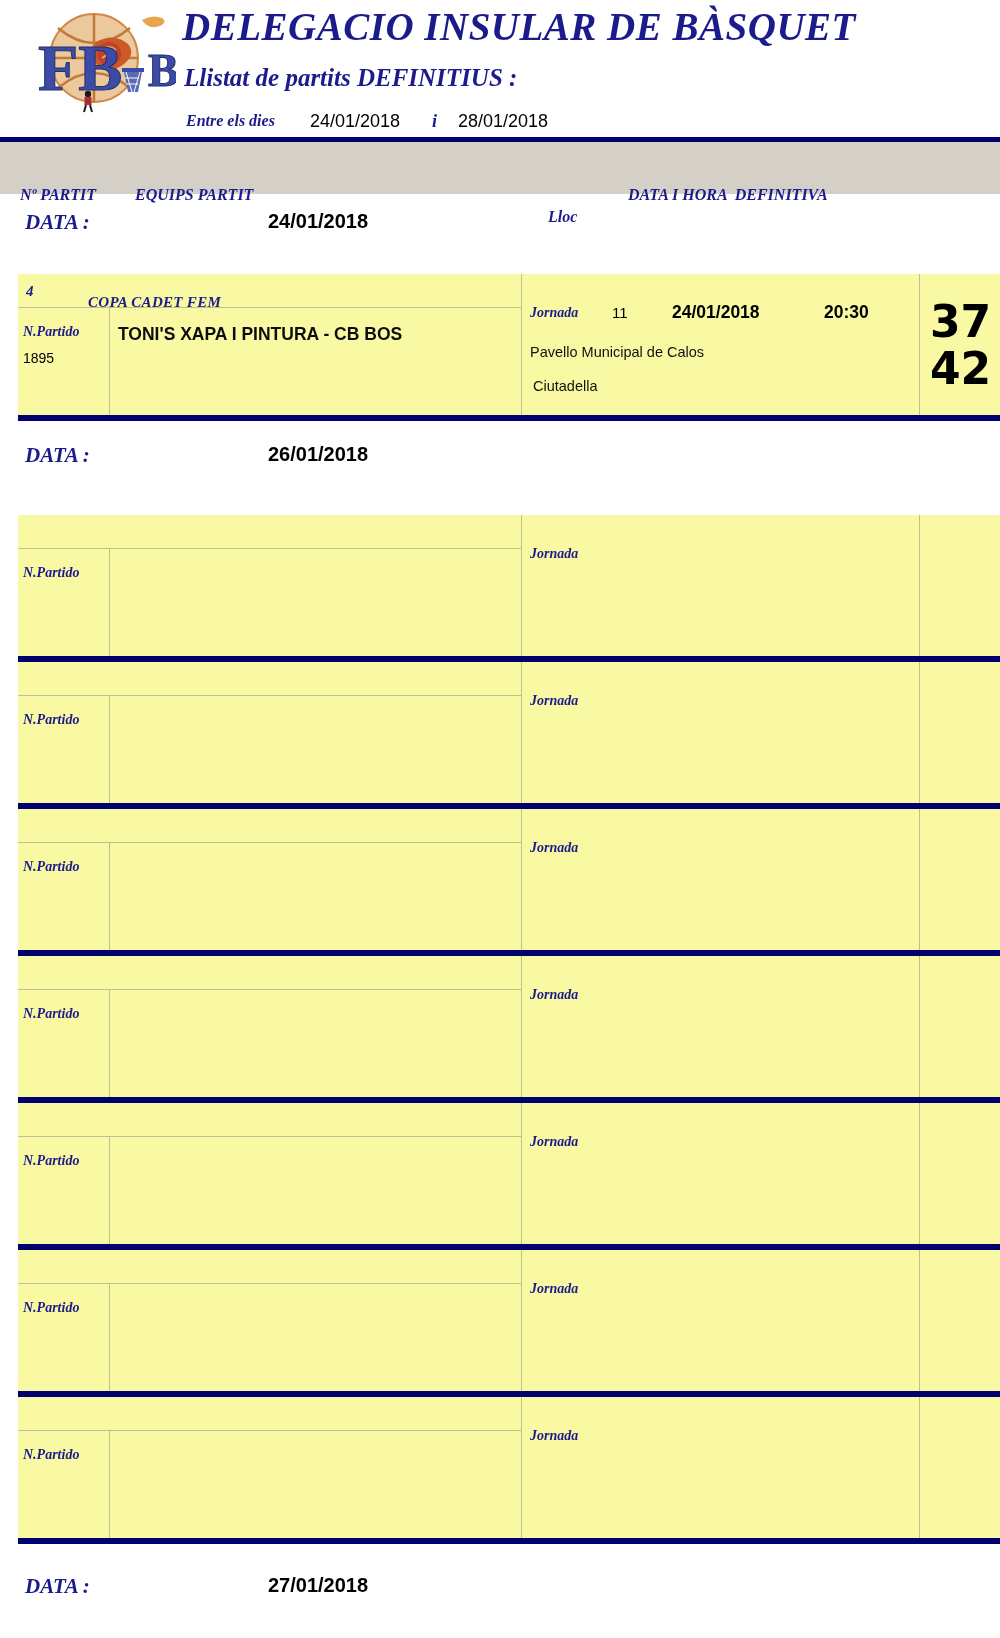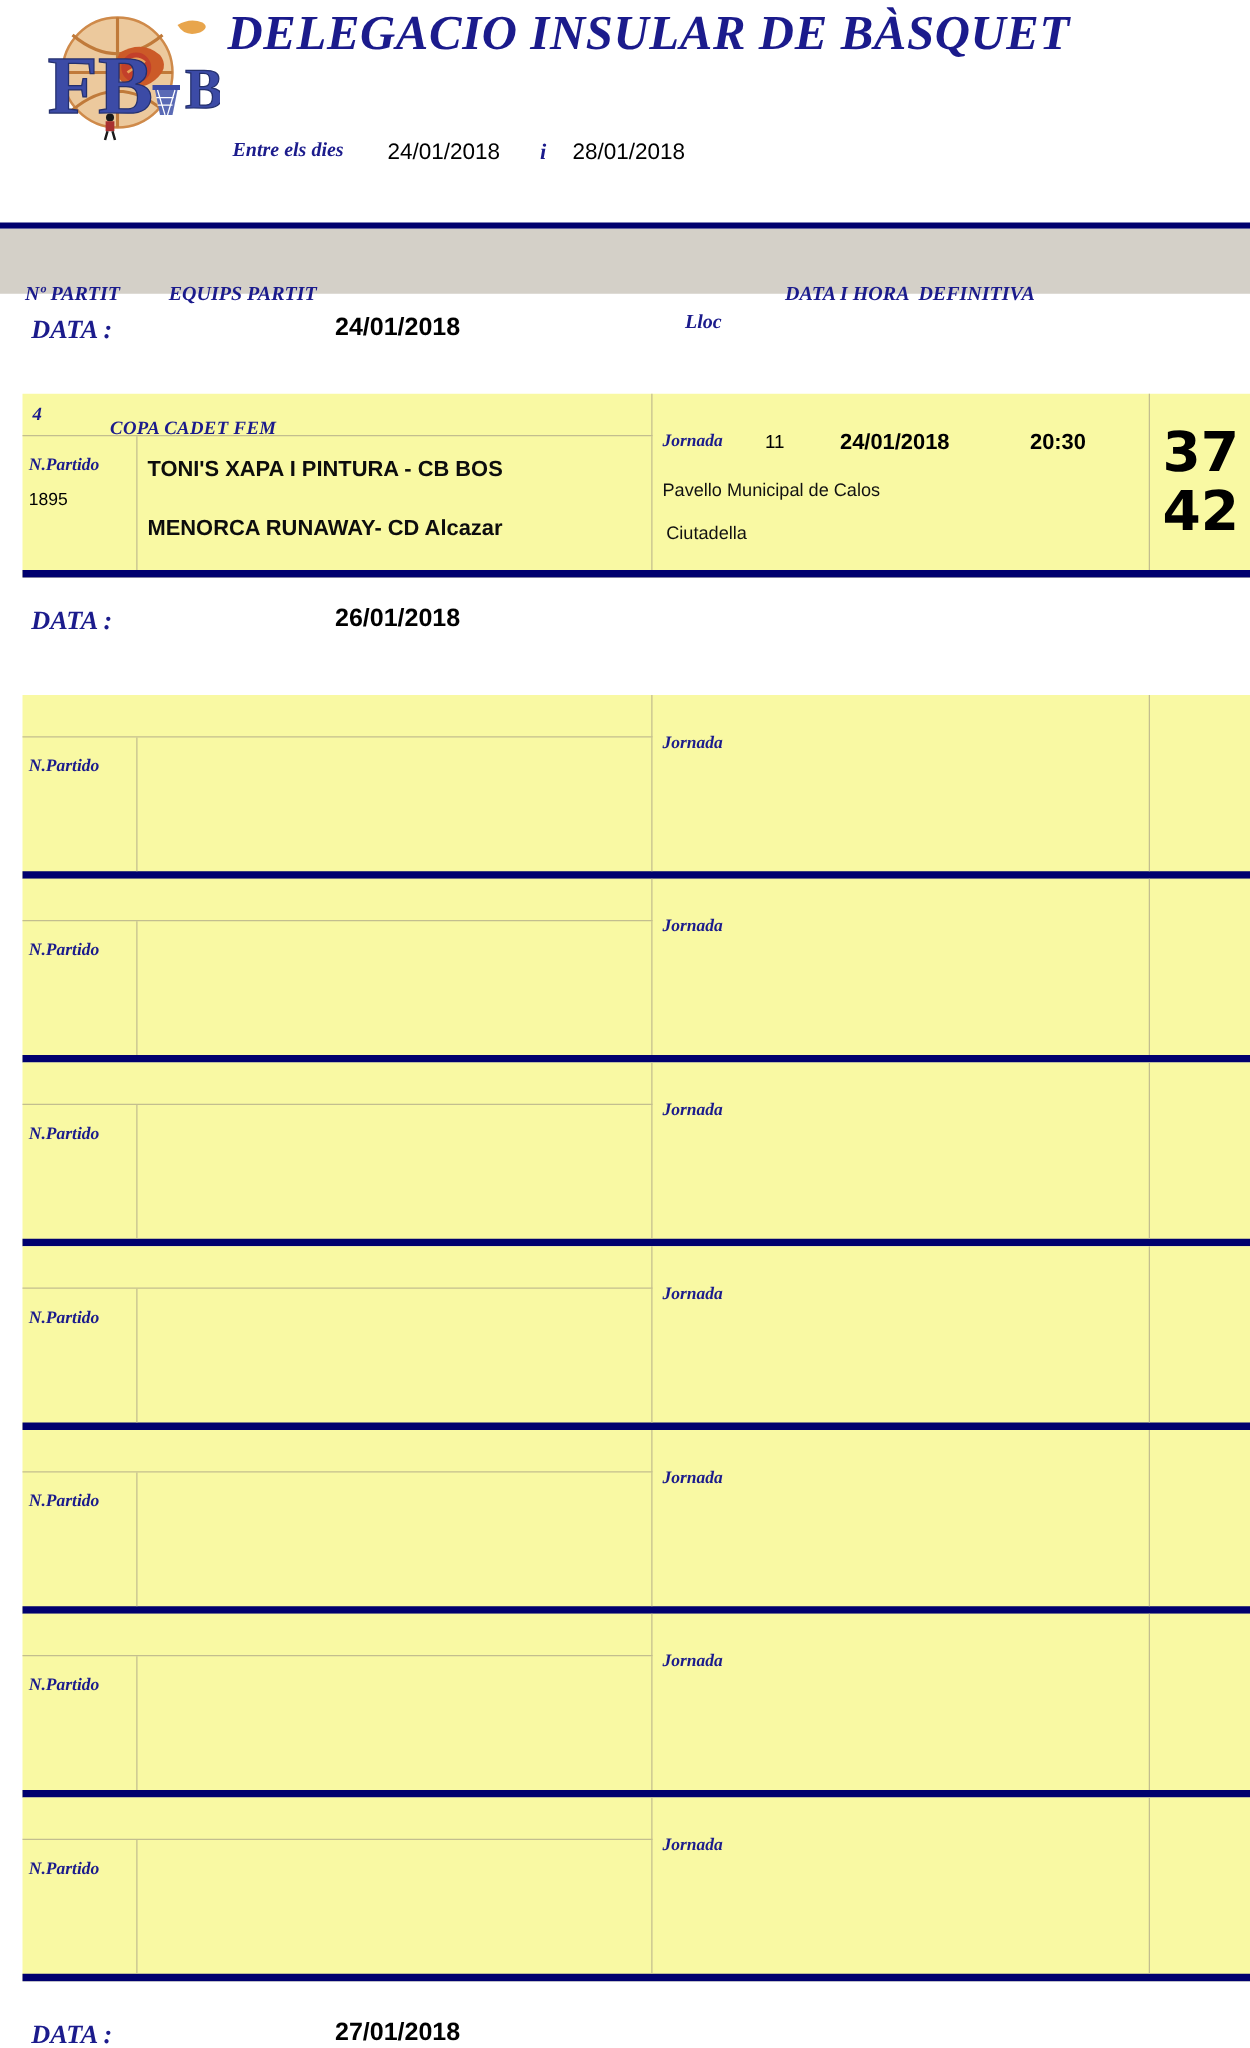--- a/index.html
+++ b/index.html
@@ -1,20 +1,20 @@
 <!DOCTYPE html>
 <html><head>
 <meta charset="utf-8">
 <style>
   html,body { margin:0; padding:0; background:#ffffff; }
   body { width:1000px; font-family:"Liberation Sans", sans-serif; color:#000; }
   .page { position:relative; width:1000px; height:1638px; background:#fff; overflow:hidden; }
 
   
-  .hdr { position:relative; height:178px; }
+  .hdr { position:relative; height:137px; }
   .logo { position:absolute; left:36px; top:6px; }
   .title { position:absolute; left:182px; top:4px;
            font-family:"Liberation Serif", serif; font-style:italic; font-weight:bold;
            font-size:39px; color:#1b1b8c; letter-spacing:0.5px; white-space:nowrap; }
   .subtitle { position:absolute; left:184px; top:64px;
            font-family:"Liberation Serif", serif; font-style:italic; font-weight:bold;
            font-size:25px; color:#1b1b8c; }
   .range { position:absolute; left:186px; top:110px; width:480px; height:26px; }
   .range-label { position:absolute; left:0; top:2px; font-family:"Liberation Serif", serif;
            font-style:italic; font-weight:bold; font-size:16px; color:#1b1b8c; }
@@ -95,20 +95,21 @@
       </g>
       <g>
         <circle cx="52" cy="88" r="3.2" fill="#1a1a1a"></circle>
         <rect x="48.5" y="91" width="7" height="8" fill="#a83030"></rect>
         <path d="M50 99 L48 106 M54 99 L56 106" stroke="#1a1a1a" stroke-width="2"></path>
       </g>
       <text x="2" y="84" font-family="Liberation Serif, serif" font-weight="bold" font-size="66" fill="#3c4ba6" stroke="#24306e" stroke-width="1">FB</text>
       <text x="112" y="80" font-family="Liberation Serif, serif" font-weight="bold" font-size="46" fill="#3c4ba6" stroke="#24306e" stroke-width="1">B</text>
     </svg>
     <div class="title">DELEGACIO INSULAR DE BÀSQUET</div>
+    <div class="subtitle">Llistat de partits DEFINITIUS :</div>
     <div class="range">
       <span class="range-label">Entre els dies</span>
       <span class="range-from">24/01/2018</span>
       <span class="range-conj">i</span>
       <span class="range-to">28/01/2018</span>
     </div>
   </div>
 
   <div class="topline"></div>
 
@@ -130,21 +131,20 @@
         <div class="mhead">
           <span class="catnum">4</span>
           <span class="catname">COPA CADET FEM</span>
         </div>
         <div class="np">
           <div class="np-label">N.Partido</div>
           <div class="np-value">1895</div>
         </div>
         <div class="teams">
           <div class="team">TONI'S XAPA I PINTURA - CB BOS</div>
-          <div class="team">MENORCA RUNAWAY- CD Alcazar</div>
         </div>
         <div class="info">
           <div class="jrow">
             <span class="j-label">Jornada</span>
             <span class="j-num">11</span>
             <span class="j-date">24/01/2018</span>
             <span class="j-time">20:30</span>
           </div>
           <div class="venue">Pavello Municipal de Calos</div>
           <div class="city">Ciutadella</div>

